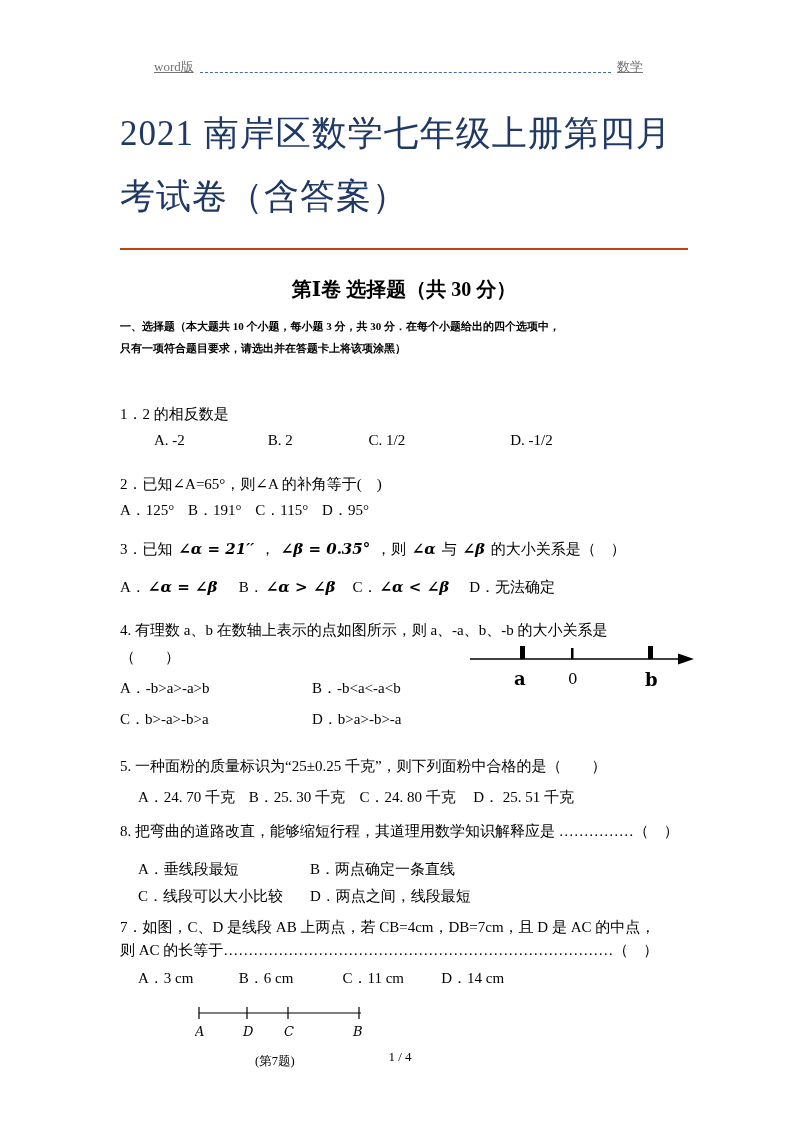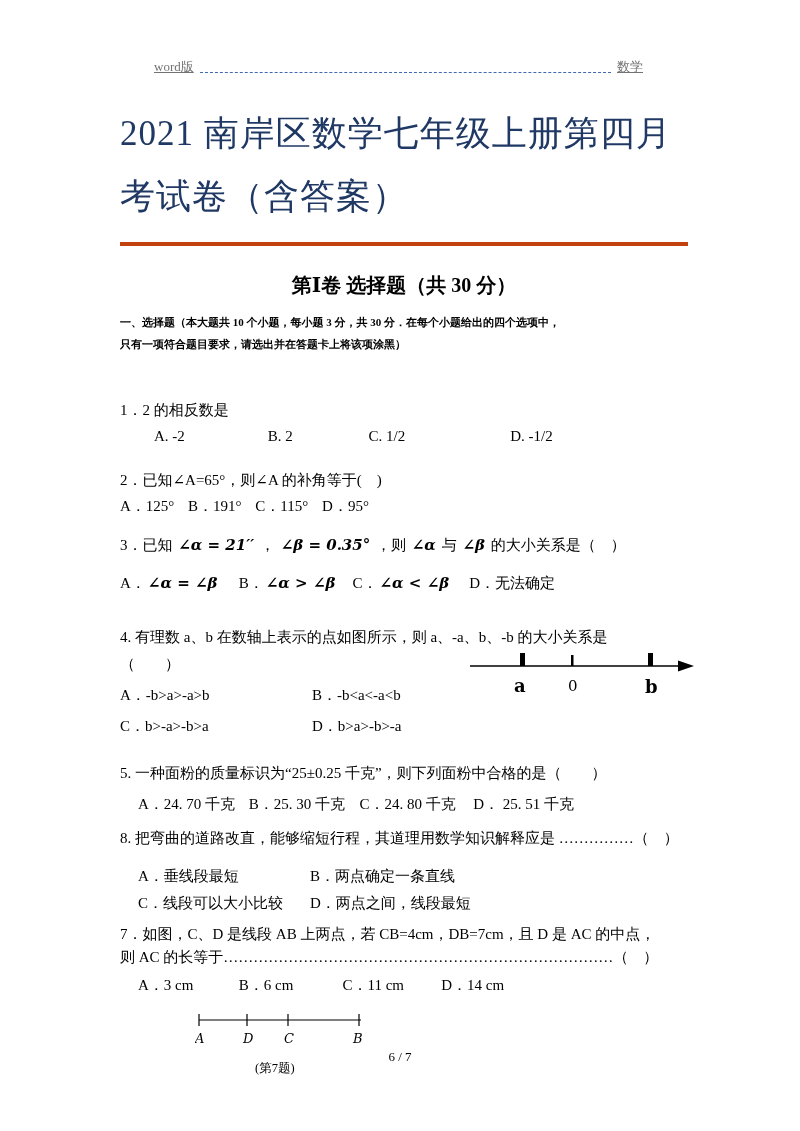--- a/index.html
+++ b/index.html
@@ -11,22 +11,22 @@
   .page { padding:52px 112px 0 120px; }
 
   
   .doc-header { display:flex; align-items:flex-end; font-size:13px; color:#737373; padding:6px 45px 0 34px; }
   .doc-header .link { text-decoration:underline; cursor:pointer; white-space:nowrap; }
   .doc-header .dashes { flex:1; border-bottom:1px dashed #4169b2; margin:0 6px 3px 6px; height:1px; }
 
   
   .doc-title {
     margin-top:26px; font-size:35px; font-weight:400; color:#1f3864;
-    line-height:1.8; letter-spacing:1px; padding-bottom:14px;
-    border-bottom:4px solid #c2410c;
+    line-height:1.8; letter-spacing:1px; padding-bottom:20px;
+    border-bottom:2px solid #c2410c;
   }
   .doc-title .t-line { display:block; white-space:nowrap; }
 
   .section-heading { margin-top:26px; text-align:center; font-weight:700; font-size:20px; }
 
   .intro { margin-top:12px; font-weight:700; font-size:11px; line-height:2.0; }
   .intro div { white-space:nowrap; }
 
   
   .q { font-size:15px; line-height:1.55; }
@@ -44,21 +44,21 @@
   .q2 .opts span { margin-right:10px; }
 
   .q3 { margin-top:16px; }
   .math { font-style:italic; font-weight:700; font-family:"DejaVu Serif",serif; padding:0 2px; }
   .q3 .opts { margin-top:15px; }
   .q3 .opt { display:inline-block; white-space:nowrap; }
   .q3 .opt:nth-child(1){ width:115px; }
   .q3 .opt:nth-child(2){ width:110px; }
   .q3 .opt:nth-child(3){ width:113px; }
 
-  .q4 { margin-top:30px; position:relative; }
+  .q4 { margin-top:19px; position:relative; }
   .q4 .bracket { margin-top:4px; }
   .q4 .opts { display:grid; grid-template-columns:192px 1fr; row-gap:4px; line-height:1.8; margin-top:6px; }
   .q4-fig { position:absolute; top:20px; right:-10px; }
   .nl-bold { font:700 18px "DejaVu Serif",serif; }
   .nl-reg  { font:400 15px "DejaVu Serif",serif; }
 
   .q5 { margin-top:22px; }
   .q5 .opts { padding-left:18px; margin-top:8px; }
   .q5 .opts span:nth-child(1){ width:107px; }
   .q5 .opts span:nth-child(2){ width:107px; }
@@ -202,13 +202,13 @@
         <text x="48" y="35" class="seg-lbl">D</text>
         <text x="89" y="35" class="seg-lbl">C</text>
         <text x="158" y="35" class="seg-lbl">B</text>
       </svg>
     </div>
     <div class="q7-caption">(第7题)</div>
   </div>
 
 </div>
 
-<div class="doc-footer">6 / 7</div>
+<div class="doc-footer">1 / 4</div>
 
 </body></html>

